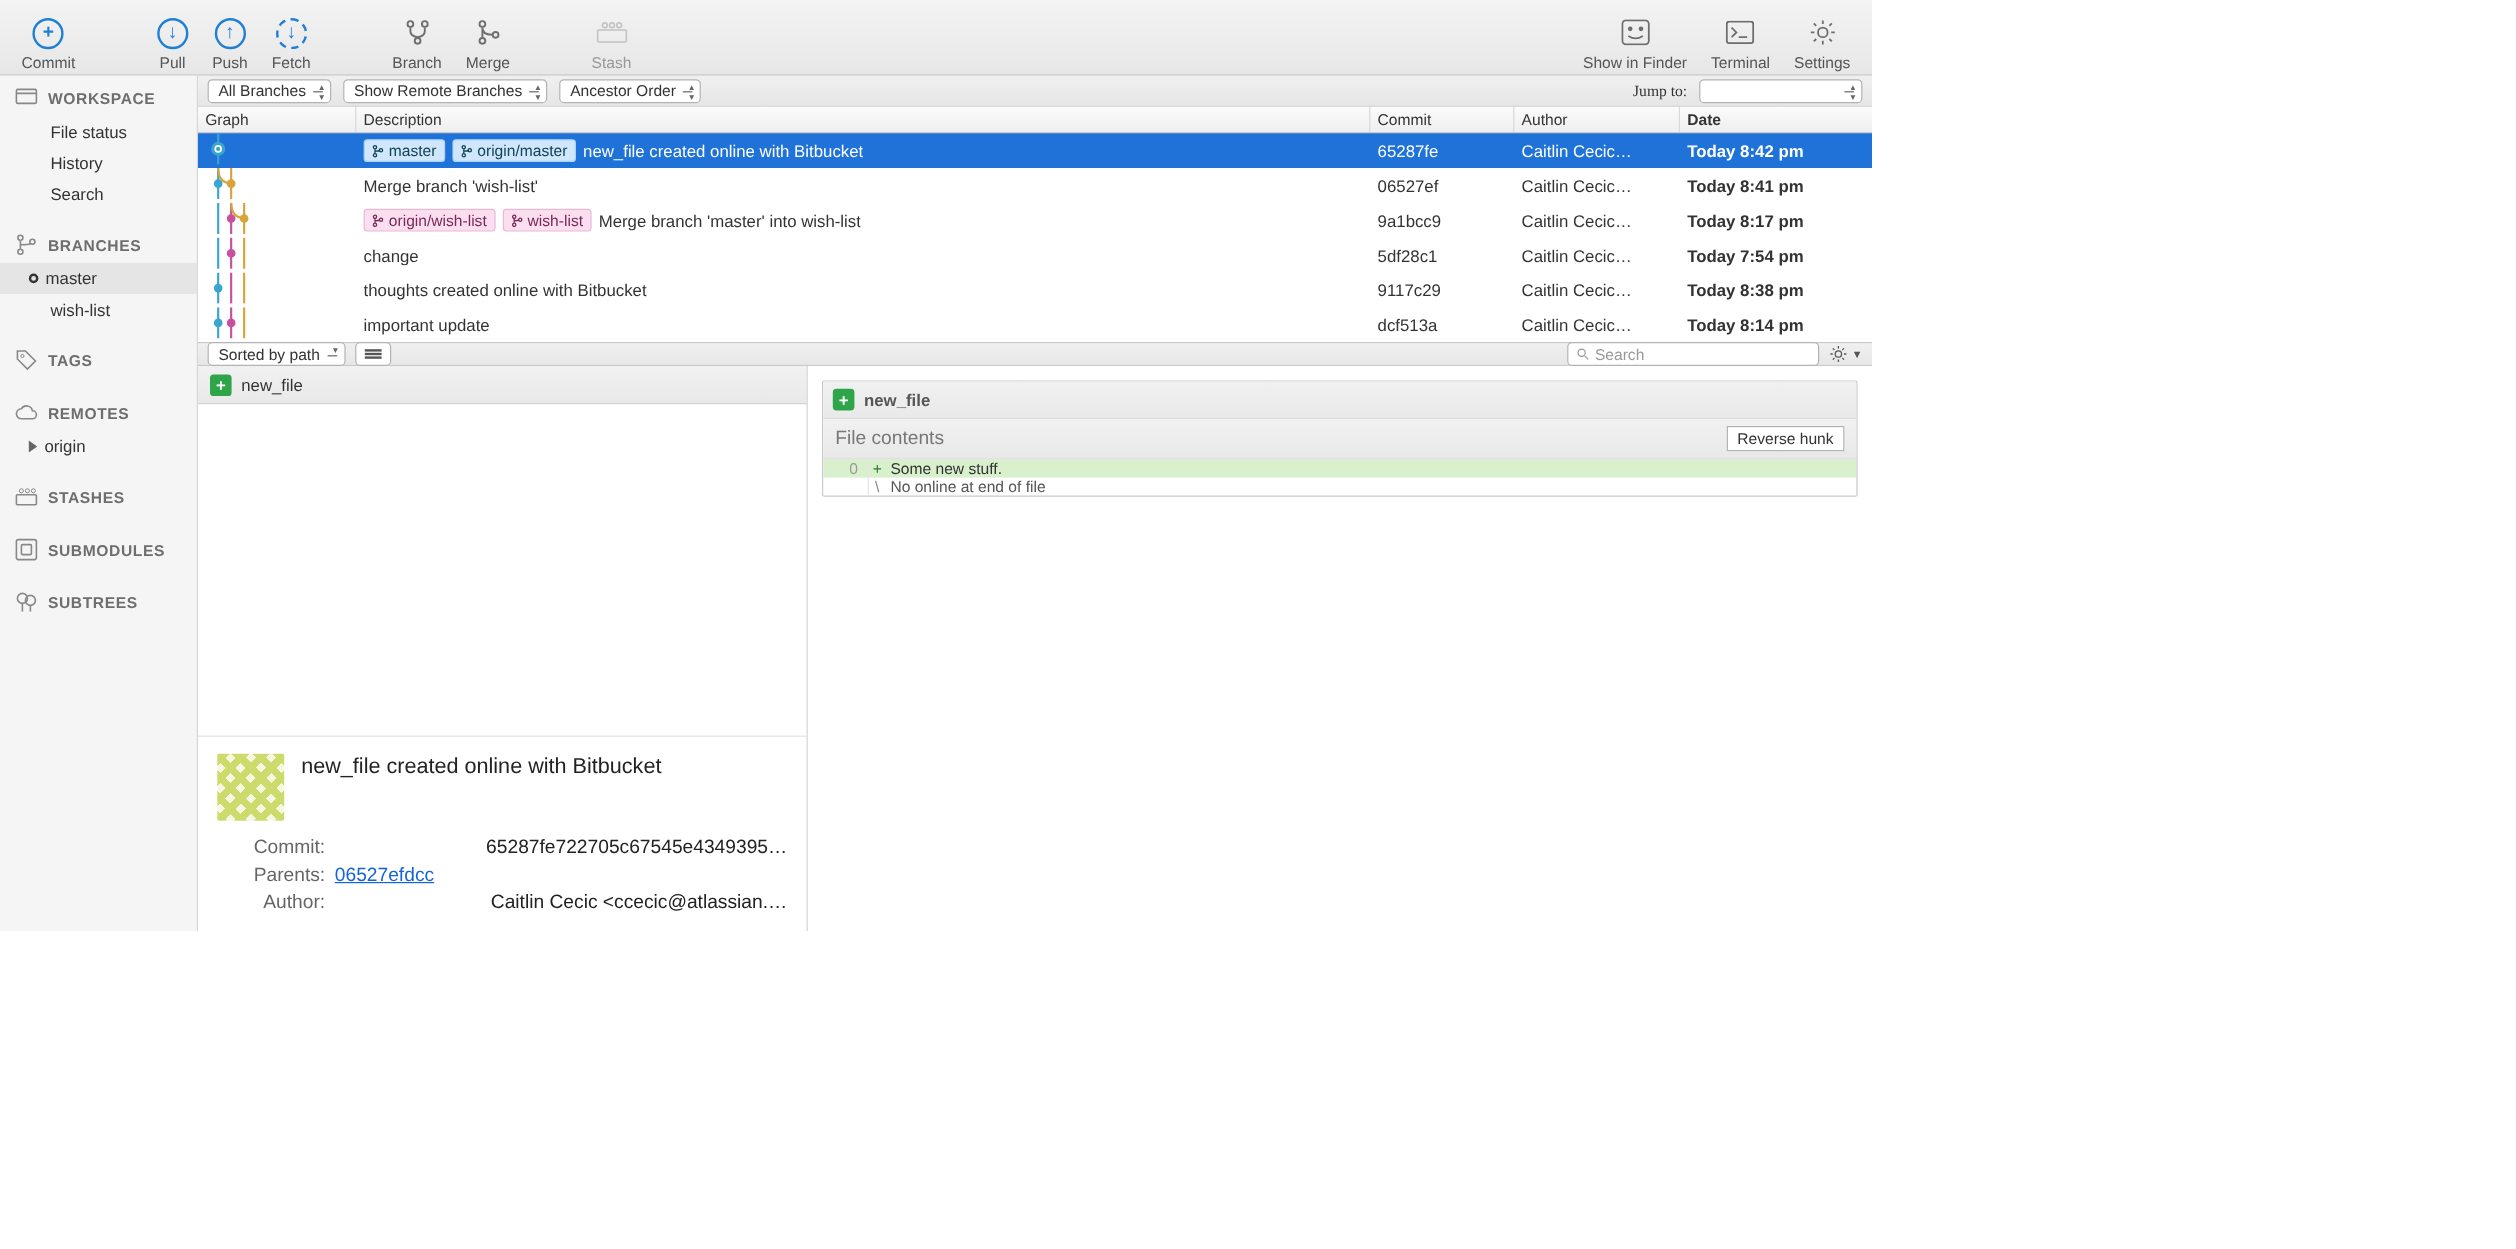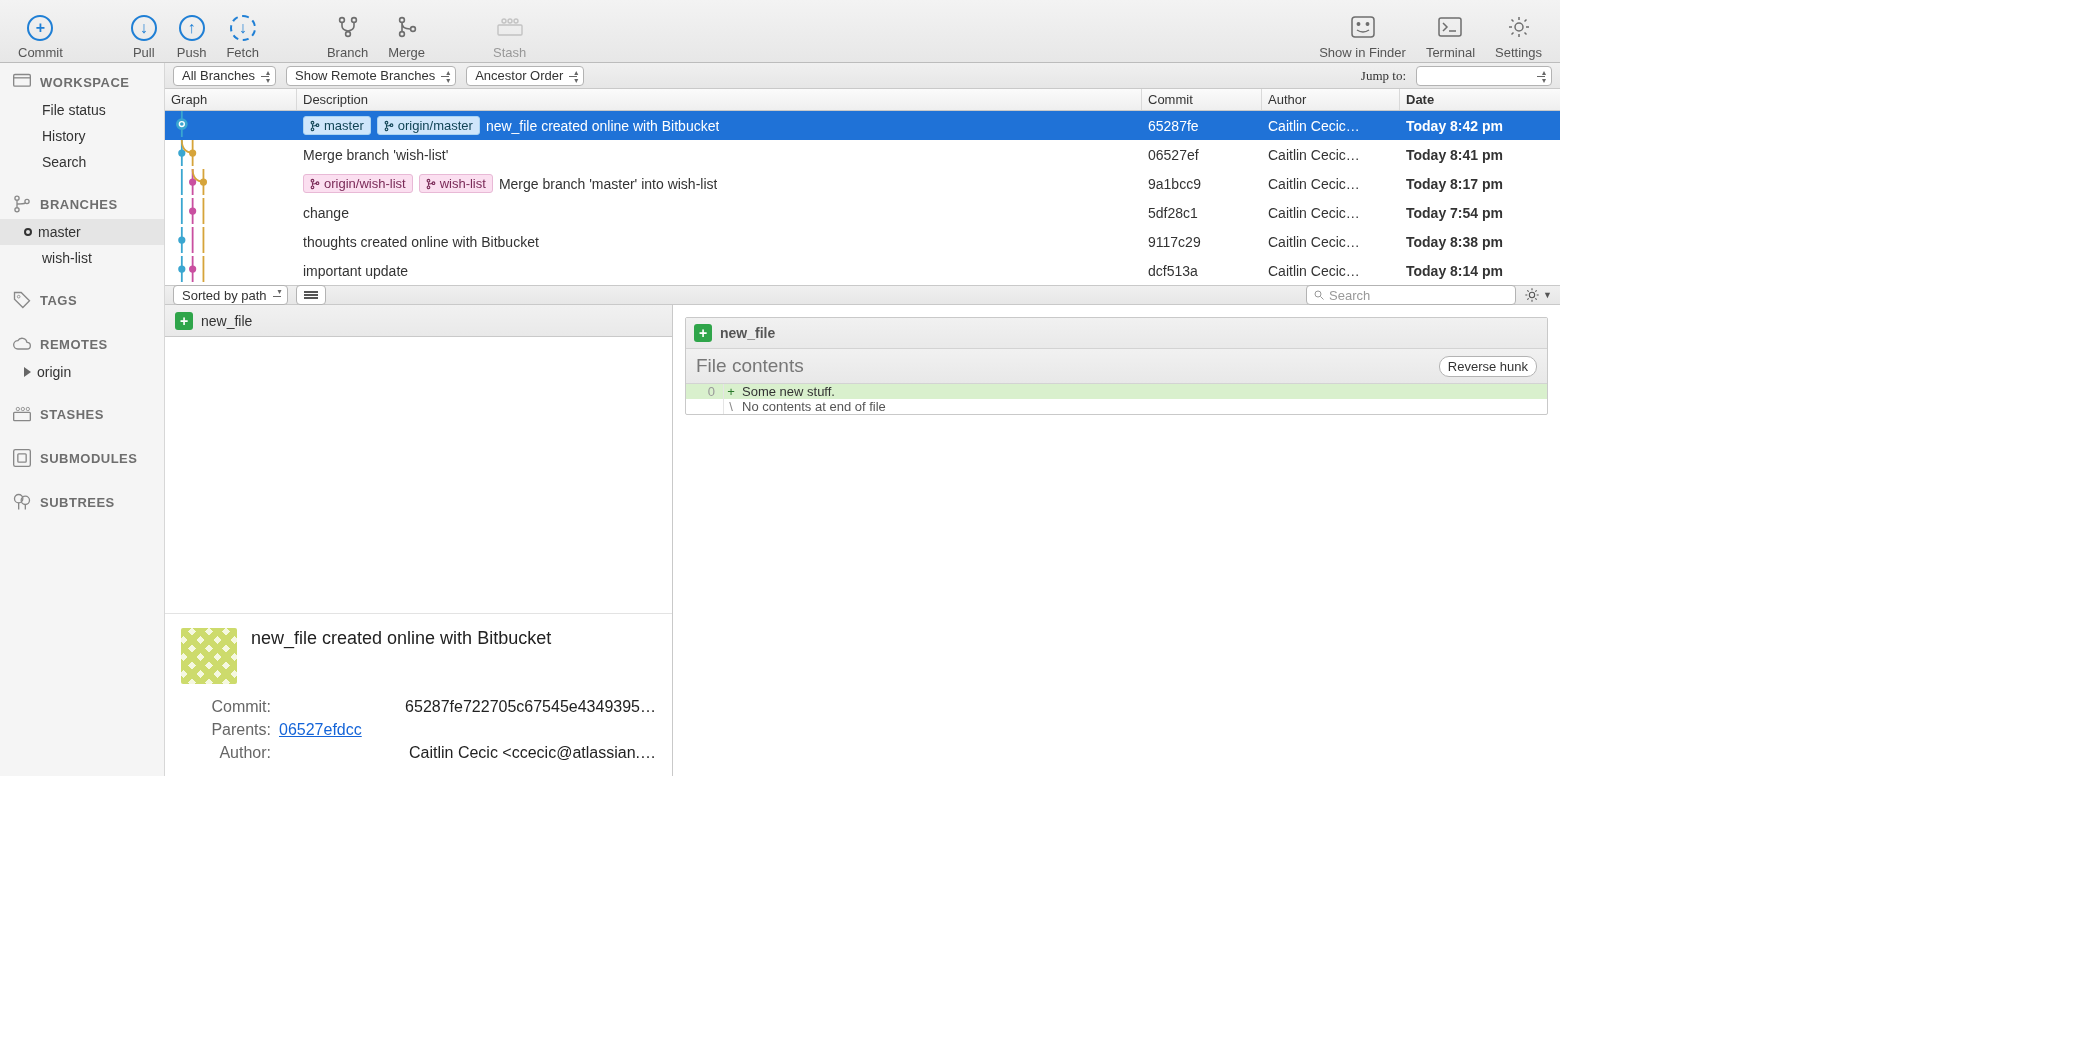--- a/index.html
+++ b/index.html
@@ -167,23 +167,23 @@
   border:1px solid #c9c9c9; border-radius:2px; display:flex; flex-direction:column; overflow:hidden;
 }
 .diff-head1 {
   background: linear-gradient(#f1f1f1,#e9e9e9); border-bottom:1px solid #d3d3d3;
   display:flex; align-items:center; padding:6px 8px; gap:8px;
 }
 .diff-head2 {
   background: linear-gradient(#f1f1f1,#e8e8e8); border-bottom:1px solid #d3d3d3;
   display:flex; align-items:center; justify-content:space-between; padding:6px 10px;
 }
-.section-title { color:#777; font-size:19px; }
+.section-title { color:#777; font-size:16px; }
 .reverse-btn {
-  border:1px solid #b3b3b3; border-radius:10px; background:#fff; font-size:13px; padding:2px 8px; color:#333;
+  border:1px solid #b3b3b3; border-radius:0; background:#fff; font-size:13px; padding:2px 8px; color:#333;
 }
 .diff-body { font-family: Menlo, Consolas, monospace; font-size:13px; }
 .diff-row { display:flex; }
 .diff-row .ln { width:38px; text-align:right; padding-right:8px; color:#999; border-right:1px solid #e5e5e5; }
 .diff-row .sign { width:14px; text-align:center; }
 .diff-row .txt { flex:1; padding-left:4px; }
 .diff-row.add { background:#d9f0cd; }
 .diff-row.add .sign { color:#2a7a2a; }
 .diff-row.noeol .sign { color:#888; }
 .diff-row.noeol .txt { color:#555; }
@@ -638,21 +638,21 @@
           </div>
           <div class="diff-body" id="difflines">
               <div class="diff-row add">
                 <div class="ln">0</div>
                 <div class="sign">+</div>
                 <div class="txt">Some new stuff.</div>
               </div>
               <div class="diff-row noeol">
                 <div class="ln"></div>
                 <div class="sign">\</div>
-                <div class="txt"> No contents at end of file</div>
+                <div class="txt"> No online at end of file</div>
               </div>
             </div>
         </div>
       </div>
     </div>
 
   </div>
 </div>
 
 </body></html>

